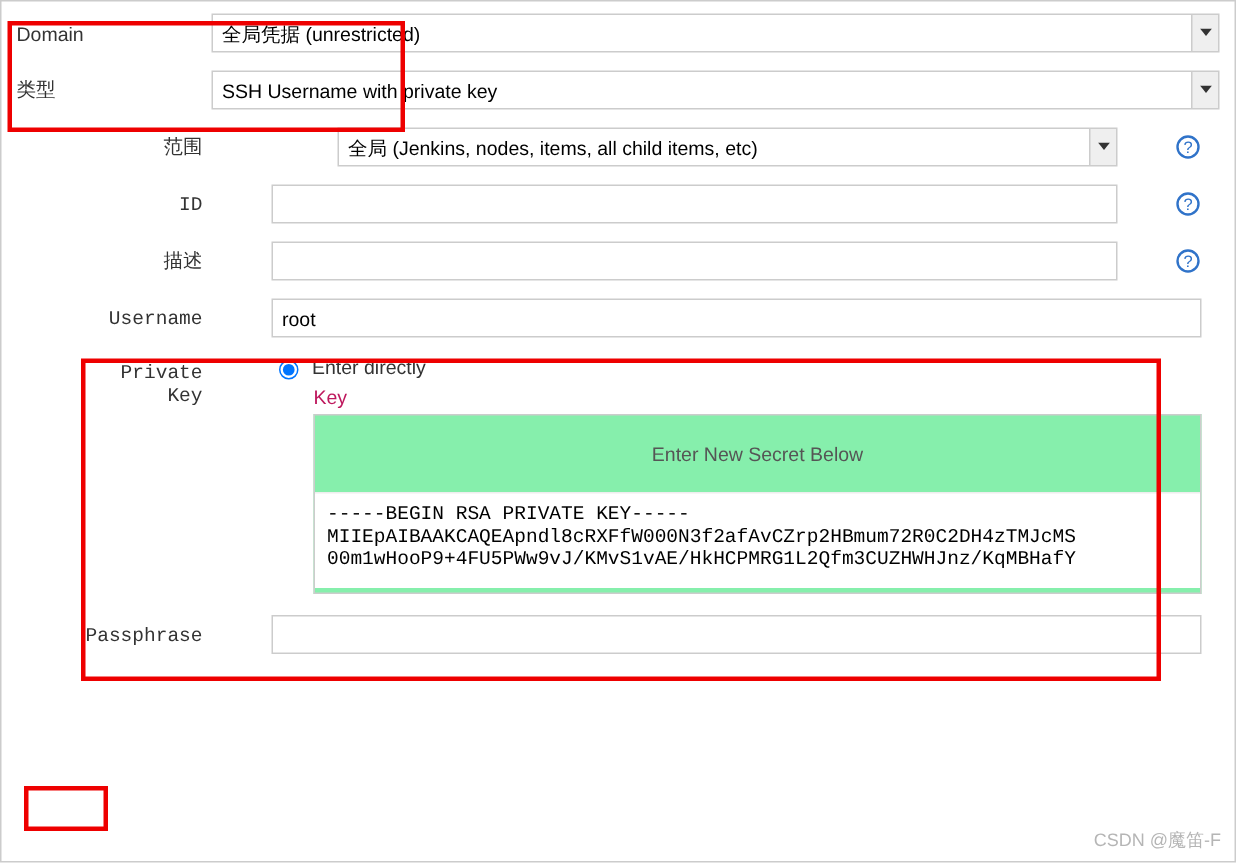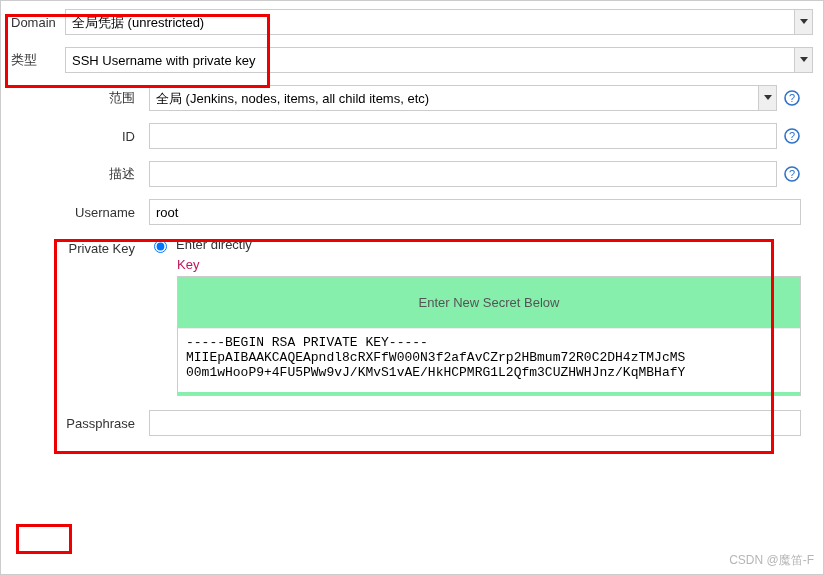--- a/index.html
+++ b/index.html
@@ -14,20 +14,21 @@
     overflow: hidden;
     border: 1px solid #ccc;
   }
   .form {
     padding: 8px 10px 8px 10px;
   }
   .row {
     display: flex;
     align-items: center;
     margin-bottom: 12px;
+    gap: 32px;
   }
   .label {
     width: 54px;
     text-align: left;
     color: #333;
   }
   .label-indent {
     width: 105px;
     text-align: right;
     padding-right: 14px;
@@ -45,20 +46,21 @@
     padding: 2px 6px;
     font-size: 13px;
     background: #fff;
     font-family: inherit;
   }
   select {
     appearance: none;
     -webkit-appearance: none;
     background-image: none;
     padding-right: 24px;
+    margin-left: 44px;
   }
   .select-wrap {
     position: relative;
     flex: 1;
     display: flex;
   }
   .select-arrow {
     position: absolute;
     right: 1px;
     top: 1px;
@@ -140,21 +142,21 @@
     position: absolute;
     right: 10px;
     bottom: 6px;
     font-size: 12px;
     color: rgba(120,120,120,0.55);
   }
   .indent-group {
     padding-left: 44px;
     padding-right: 12px;
   }
-  .indent-group .row .label-indent { width: 94px; }
+  .indent-group .row .label-indent { width: 94px; font-family: Liberation Mono, monospace; }
   .uk-row { align-items: flex-start; }
   .uk-row .label-indent { padding-top: 4px; }
 </style>
 </head>
 <body>
 
 <div class="form">
 
   <div class="row">
     <div class="label">Domain</div>

